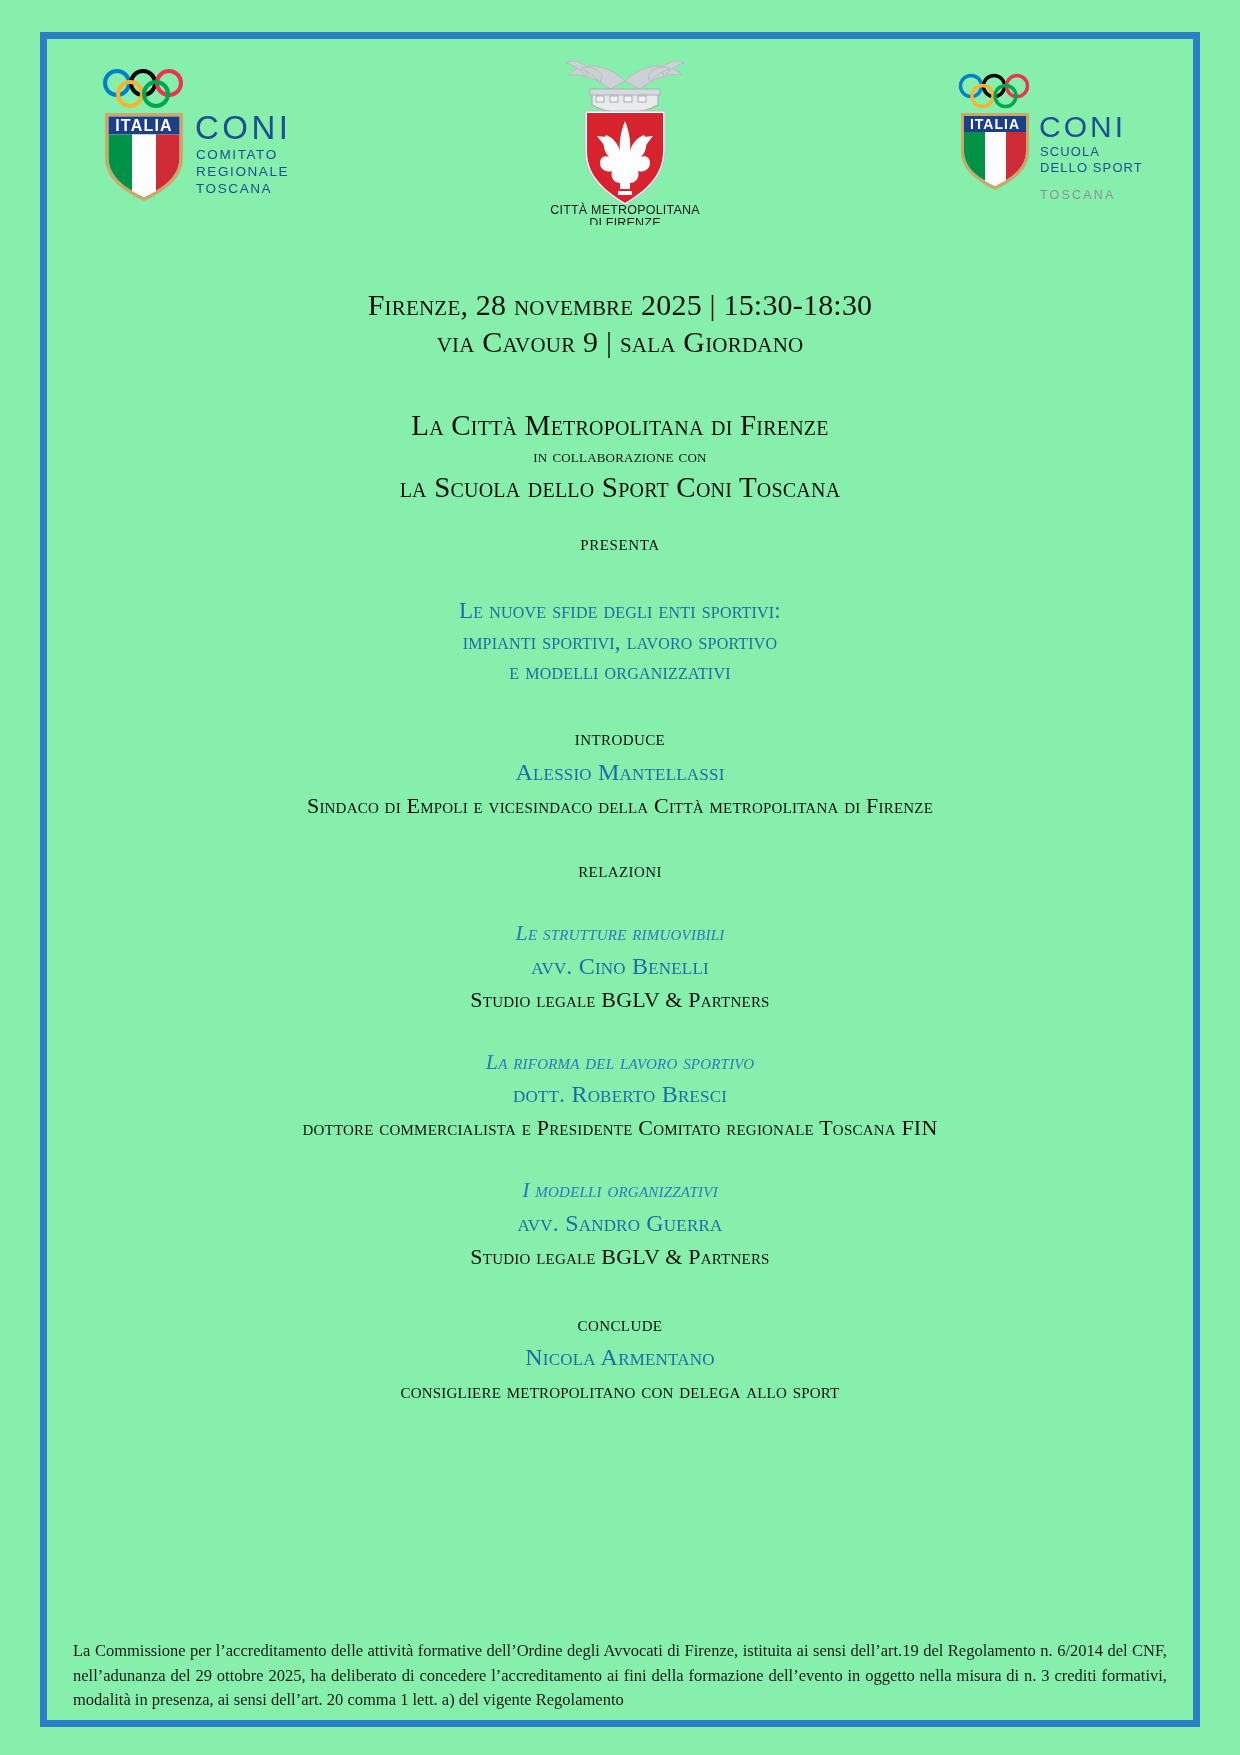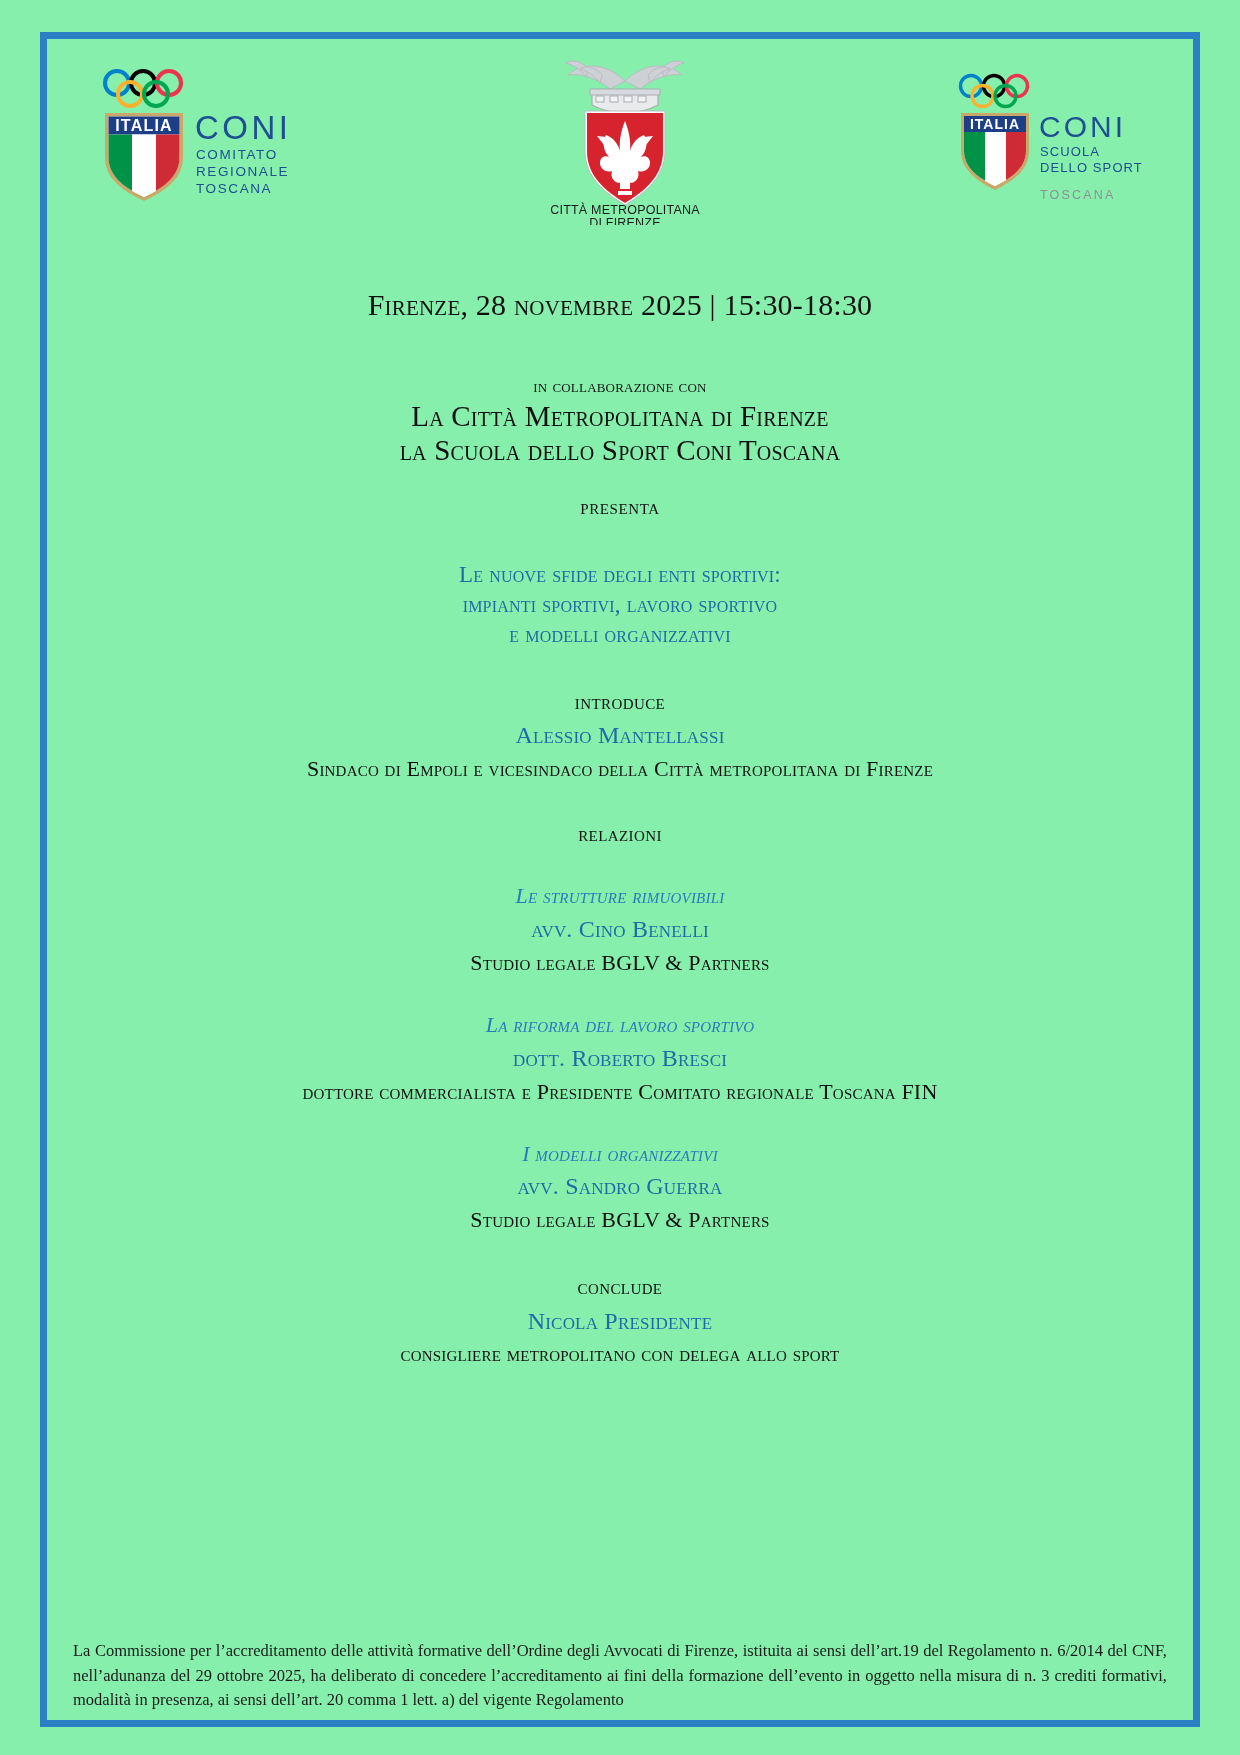--- a/index.html
+++ b/index.html
@@ -234,24 +234,25 @@
           <text x="91" y="85" font-family="'Liberation Sans', sans-serif" font-size="13" fill="#1d4f91" letter-spacing="1.1">SCUOLA</text>
           <text x="91" y="101" font-family="'Liberation Sans', sans-serif" font-size="13" fill="#1d4f91" letter-spacing="1.1">DELLO SPORT</text>
           <text x="91" y="128" font-family="'Liberation Sans', sans-serif" font-size="12.5" fill="#8d9196" letter-spacing="2.2">TOSCANA</text>
         </svg>
       </div>
     </div>
 
     <div class="content">
 
       <div class="sc line-when">Firenze, 28 novembre 2025 | 15:30-18:30</div>
+      <div class="sc line-where">via Cavour 9 | sala Giordano</div>
 
       <div class="block-org">
+        <div class="sc org-1">La Città Metropolitana di Firenze</div>
         <div class="sc org-2">in collaborazione con</div>
-        <div class="sc org-1">La Città Metropolitana di Firenze</div>
         <div class="sc org-3">la Scuola dello Sport Coni Toscana</div>
       </div>
 
       <div class="sc presenta">presenta</div>
 
       <div class="sc title">
         <div>Le nuove sfide degli enti sportivi:</div>
         <div>impianti sportivi, lavoro sportivo</div>
         <div>e modelli organizzativi</div>
       </div>
@@ -282,21 +283,21 @@
 
         <div class="talk">
           <div class="sc talk-title">I modelli organizzativi</div>
           <div class="sc talk-speaker">avv.  Sandro Guerra</div>
           <div class="sc talk-role">Studio legale BGLV &amp; Partners</div>
         </div>
       </div>
 
       <div class="sect">
         <div class="sc sect-label">conclude</div>
-        <div class="sc sect-name">Nicola Presidente</div>
+        <div class="sc sect-name">Nicola Armentano</div>
         <div class="sc sect-role">consigliere metropolitano con delega allo sport</div>
       </div>
 
     </div>
 
     <div class="footer">
       <p>La Commissione per l’accreditamento delle attività formative dell’Ordine degli Avvocati di Firenze, istituita ai sensi dell’art.19 del Regolamento n. 6/2014 del CNF, nell’adunanza del 29 ottobre 2025, ha deliberato di concedere l’accreditamento ai fini della formazione dell’evento in oggetto nella misura di n. 3 crediti formativi, modalità in presenza, ai sensi dell’art. 20 comma 1 lett. a) del vigente Regolamento</p>
     </div>
 
   </div>

